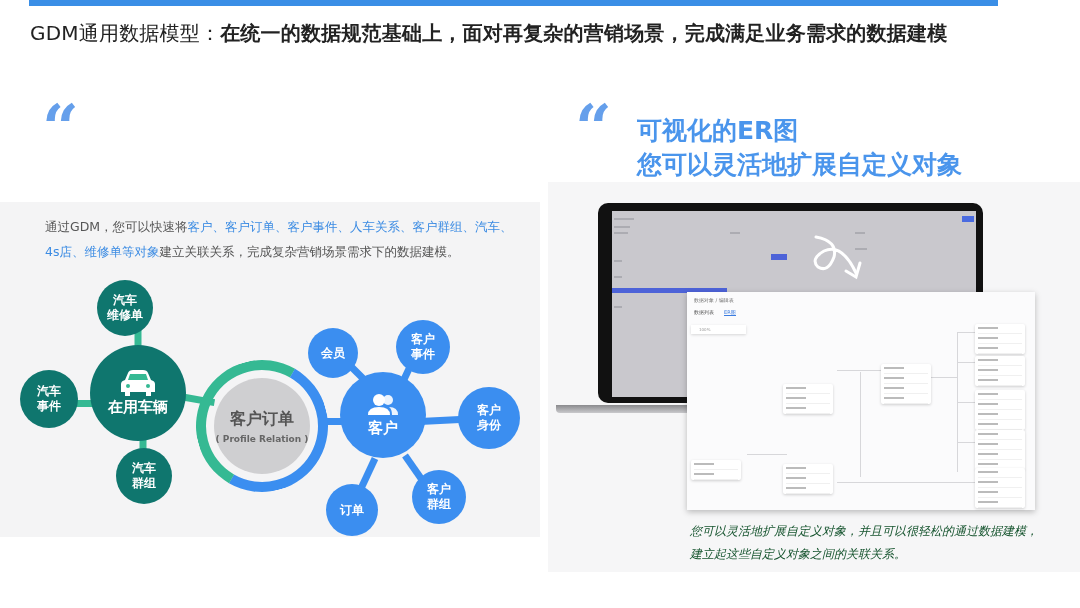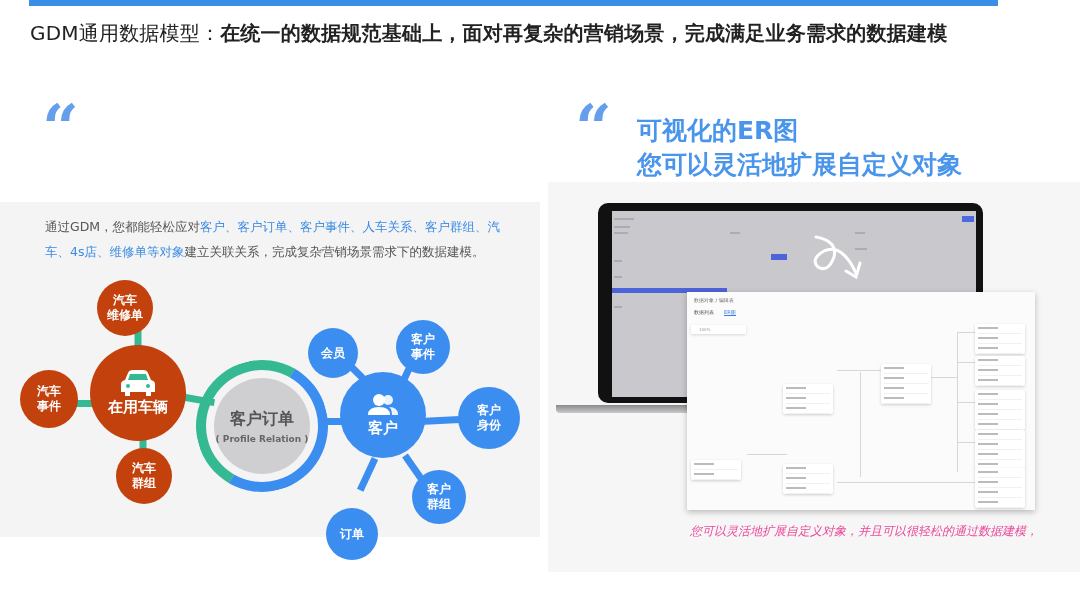--- a/index.html
+++ b/index.html
@@ -15,21 +15,21 @@
   .quote-mark { position: absolute; font-family: "DejaVu Serif", serif; font-weight: bold; font-size: 64px; line-height: 1; color: #4b8fe8; opacity: 0.85; }
   .section-title { position: absolute; font-weight: bold; font-size: 25px; line-height: 34px; color: #4a95ec; white-space: nowrap; }
 
   .desc-band { position: absolute; left: 0; top: 202px; width: 540px; height: 335px; background: #f4f4f5; }
   .desc { position: absolute; left: 45px; top: 214px; width: 480px; font-size: 12.5px; line-height: 25px; color: #555; }
   .desc .hl { color: #3b8be3; }
 
   
   .link { position: absolute; height: 7px; transform-origin: 0 50%; }
   .node { position: absolute; border-radius: 50%; display: flex; align-items: center; justify-content: center; flex-direction: column; color: #fff; font-weight: bold; text-align: center; }
-  .node.green { background: #c2410c; }
+  .node.green { background: #0f766e; }
   .node.blue { background: #3b8ef0; text-align: center; }
   .node .lbl { font-size: 12px; line-height: 15px; }
   .hub-label { font-size: 15px; margin-top: 2px; }
   .ring { position: absolute; border-radius: 50%; }
   .center-circle { position: absolute; left: 214px; top: 378px; width: 96px; height: 96px; border-radius: 50%; background: #cfcfd1; display: flex; flex-direction: column; align-items: center; justify-content: center; }
   .center-title { font-size: 16px; font-weight: bold; color: #555; }
   .center-sub { font-size: 9px; font-weight: bold; color: #666; margin-top: 4px; white-space: nowrap; }
 
   
   .right-band { position: absolute; left: 548px; top: 182px; width: 532px; height: 390px; background: #f6f6f7; }
@@ -45,38 +45,38 @@
   .er-crumb { position: absolute; left: 7px; top: 5px; font-size: 5px; color: #777; white-space: nowrap; }
   .er-tabs { position: absolute; left: 7px; top: 17px; font-size: 5px; color: #555; white-space: nowrap; }
   .er-tabs .active { color: #3b7ce0; margin-left: 10px; border-bottom: 1px solid #3b7ce0; }
   .er-zoombar { position: absolute; left: 4px; top: 33px; width: 55px; height: 9px; background: #fff; box-shadow: 0 1px 3px rgba(0,0,0,0.15); font-size: 4px; color: #999; padding: 2px 8px; }
   .er-box { position: absolute; width: 50px; background: #fff; box-shadow: 0 1px 3px rgba(0,0,0,0.18); border-radius: 2px; }
   .er-row { height: 7px; border-bottom: 1px solid #f0f0f0; margin: 0 3px; }
   .er-row::before { content: ""; display: block; width: 20px; height: 2px; margin-top: 3px; background: #bbb; }
   .er-line { position: absolute; background: #d7d7da; }
   .arrow-svg { position: absolute; left: 808px; top: 233px; }
 
-  .caption { position: absolute; left: 690px; top: 520px; font-size: 12px; line-height: 23px; color: #ec4899; font-style: italic; white-space: nowrap; }
+  .caption { position: absolute; left: 690px; top: 520px; font-size: 12px; line-height: 23px; color: #14532d; font-style: italic; white-space: nowrap; }
 </style>
 </head>
 <body>
 
 <div class="top-bar"></div>
 
 <div class="headline">
   <span class="light">GDM通用数据模型：</span><span class="bold">在统一的数据规范基础上，面对再复杂的营销场景，完成满足业务需求的数据建模</span>
 </div>
 
 <div class="quote-mark" style="left:42px; top:96px;">“</div>
 <div class="section-title" style="left:92px; top:114px;">
 </div>
 
 <div class="desc-band"></div>
 <div class="desc">
-  <span>通过GDM，您都能轻松应对</span><span class="hl">客户、客户订单、客户事件、人车关系、客户群组、汽车、4s店、维修单等对象</span><span>建立关联关系，完成复杂营销场景需求下的数据建模。</span>
+  <span>通过GDM，您可以快速将</span><span class="hl">客户、客户订单、客户事件、人车关系、客户群组、汽车、4s店、维修单等对象</span><span>建立关联关系，完成复杂营销场景需求下的数据建模。</span>
 </div>
 
 <div class="link" style="left:138px; top:310px; width:70px; transform: rotate(90deg); background:#35b993;"></div>
 <div class="link" style="left:70px; top:400px; width:60px; background:#35b993;"></div>
 <div class="link" style="left:143px; top:420px; width:50px; transform: rotate(90deg); background:#35b993;"></div>
 <div class="link" style="left:180px; top:393px; width:35px; transform: rotate(10deg); background:#35b993;"></div>
 
 <div class="link" style="left:318px; top:418px; width:40px; background:#3b8ef0;"></div>
 <div class="link" style="left:350px; top:362px; width:40px; transform: rotate(45deg); background:#3b8ef0;"></div>
 <div class="link" style="left:404px; top:376px; width:30px; transform: rotate(-65deg); background:#3b8ef0;"></div>
@@ -121,21 +121,21 @@
   <span class="lbl">事件</span>
 </div>
 <div class="node blue" style="left:458px; top:387px; width:62px; height:62px;">
   <span class="lbl">客户</span>
   <span class="lbl">身份</span>
 </div>
 <div class="node blue" style="left:412px; top:470px; width:54px; height:54px;">
   <span class="lbl">客户</span>
   <span class="lbl">群组</span>
 </div>
-<div class="node blue" style="left:326px; top:508px; width:52px; height:52px;">
+<div class="node blue" style="left:326px; top:484px; width:52px; height:52px;">
   <span class="lbl">订单</span>
 </div>
 
 <div class="node blue" style="left:340px; top:372px; width:86px; height:86px;">
   <svg width="30" height="24" viewBox="0 0 30 24">
     <circle cx="11" cy="7" r="6" fill="#fff"></circle>
     <path d="M0 22 Q0 14 11 14 Q22 14 22 22 Z" fill="#fff"></path>
     <circle cx="20" cy="7" r="5" fill="#fff" opacity="0.9"></circle>
     <path d="M21 14 Q30 14 30 22 H24 Q24 16 21 14 Z" fill="#fff" opacity="0.9"></path>
   </svg>
@@ -234,13 +234,14 @@
     </div>
   <div class="er-box" style="left:96px; top:172px;">
       <div class="er-row"></div>
       <div class="er-row"></div>
       <div class="er-row"></div>
     </div>
 </div>
 
 <div class="caption">
   <div>您可以灵活地扩展自定义对象，并且可以很轻松的通过数据建模，</div>
+  <div>建立起这些自定义对象之间的关联关系。</div>
 </div>
 
 </body></html>

